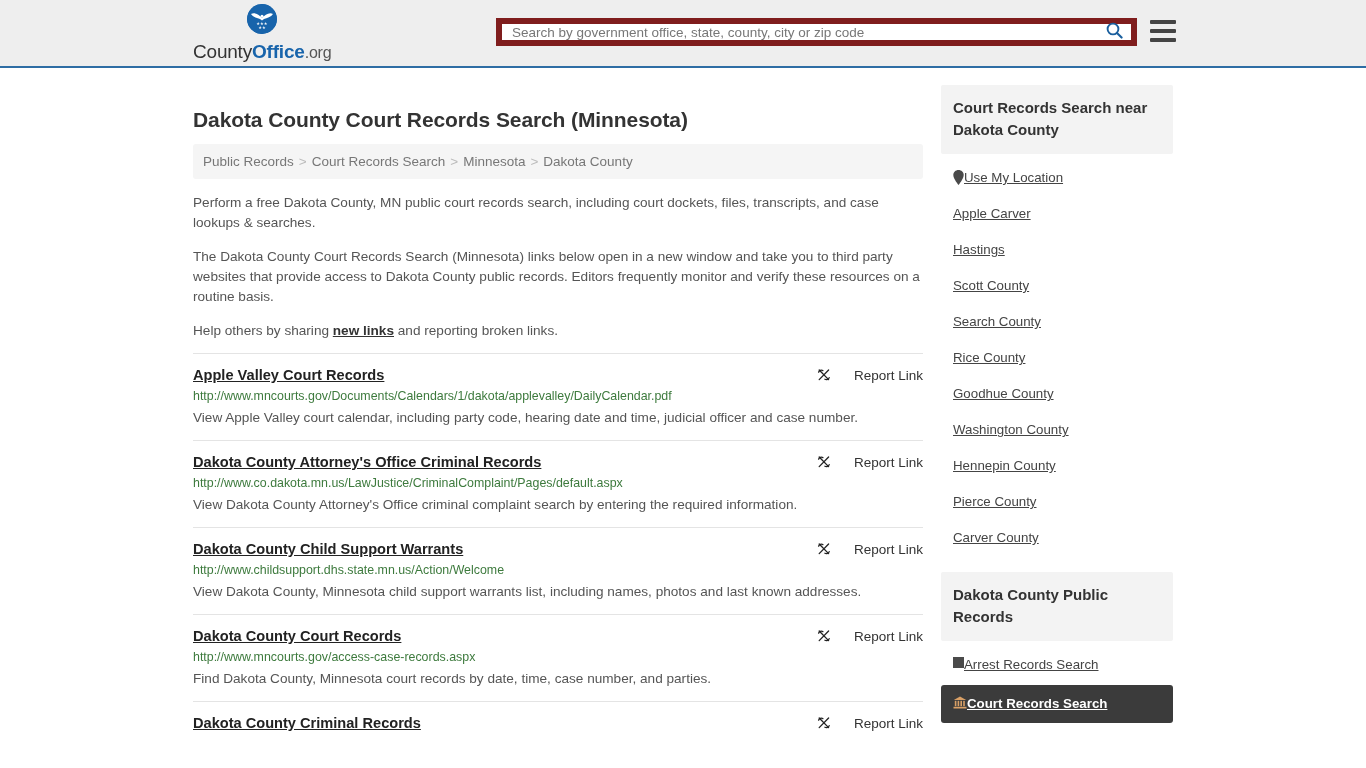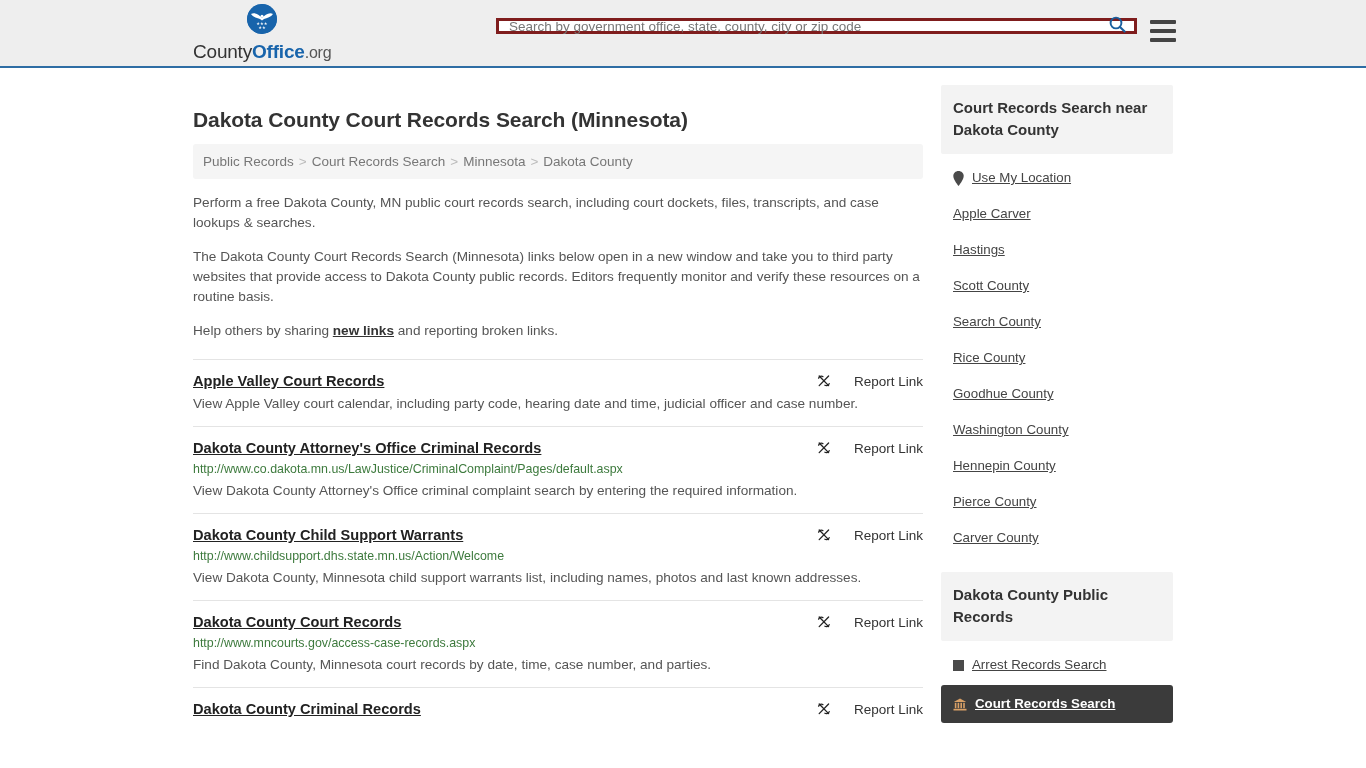--- a/index.html
+++ b/index.html
@@ -48,23 +48,23 @@
   }
   .brand-text .b-blue { color: #1864ab; font-weight: bold; }
   .brand-text .b-dark { color: #333333; }
   .brand-text .b-org  { color: #555555; font-size: 16px; }
 
   .search-wrap {
     position: absolute;
     left: 496px;
     top: 18px;
     width: 641px;
-    height: 16px;
+    height: 28px;
     background: #ffffff;
-    border: 3px solid #7f1d1d;
+    border: 6px solid #7f1d1d;
     display: flex;
     align-items: center;
   }
   .search-input {
     border: 0;
     outline: none;
     flex: 1;
     height: 26px;
     padding: 0 10px;
     font-size: 13.5px;
@@ -133,21 +133,21 @@
     text-decoration: none;
   }
   .breadcrumb .sep { color: #bbbbbb; margin: 0 5px; }
 
   .intro p {
     font-size: 13.6px;
     line-height: 20px;
     color: #555555;
     margin: 0 0 14px 0;
   }
-  .intro p:last-child { margin-bottom: 18px; }
+  .intro p:last-child { margin-bottom: 12px; }
   .intro a {
     color: #333333;
     font-weight: bold;
     text-decoration: underline;
   }
 
   
   .result {
     border-top: 1px solid #e4e4e4;
     padding: 12px 0 11px 0;
@@ -200,22 +200,22 @@
     font-size: 15px;
     font-weight: bold;
     color: #333333;
     line-height: 22px;
     border-radius: 2px;
   }
   .side-list { padding: 6px 0 0 0; margin: 0; list-style: none; }
   .side-list li { padding: 0; margin: 0; }
   .side-list a {
     display: flex;
-    align-items: center;
-    gap: 8px;
+    align-items: flex-start;
+    gap: 0;
     font-size: 13.3px;
     color: #444444;
     text-decoration: underline;
     padding: 10px 0 10px 12px;
     line-height: 16px;
   }
   .pin-icon { width: 11px; height: 15px; flex: none; display:block; }
   .sq-icon {
     width: 11px; height: 11px;
     background: #4a4a4a;
@@ -295,20 +295,21 @@
             <span>
               <svg class="unlink-icon" viewBox="0 0 16 16">
                 <path d="M3.2 3.0 L12.6 12.6 M12.6 3.0 L3.2 12.6" stroke="#222" stroke-width="1.3" fill="none" stroke-linecap="round"></path>
                 <path d="M2.6 5.2 a3 3 0 0 1 4.3 -1.6" stroke="#222" stroke-width="1.3" fill="none" stroke-linecap="round"></path>
                 <path d="M13.2 10.6 a3 3 0 0 1 -4.3 1.7" stroke="#222" stroke-width="1.3" fill="none" stroke-linecap="round"></path>
               </svg>
             </span>
             <span>Report Link</span>
           </a>
         </div>
+        <div class="result-url">http://www.mncourts.gov/Documents/Calendars/1/dakota/applevalley/DailyCalendar.pdf</div>
         <div class="result-desc">View Apple Valley court calendar, including party code, hearing date and time, judicial officer and case number.</div>
       </div>
 
       <div class="result">
         <div class="result-head">
           <a class="result-title" href="#">Dakota County Attorney's Office Criminal Records</a>
           <a class="report-link" href="#">
             <span>
               <svg class="unlink-icon" viewBox="0 0 16 16">
                 <path d="M3.2 3.0 L12.6 12.6 M12.6 3.0 L3.2 12.6" stroke="#222" stroke-width="1.3" fill="none" stroke-linecap="round"></path>

